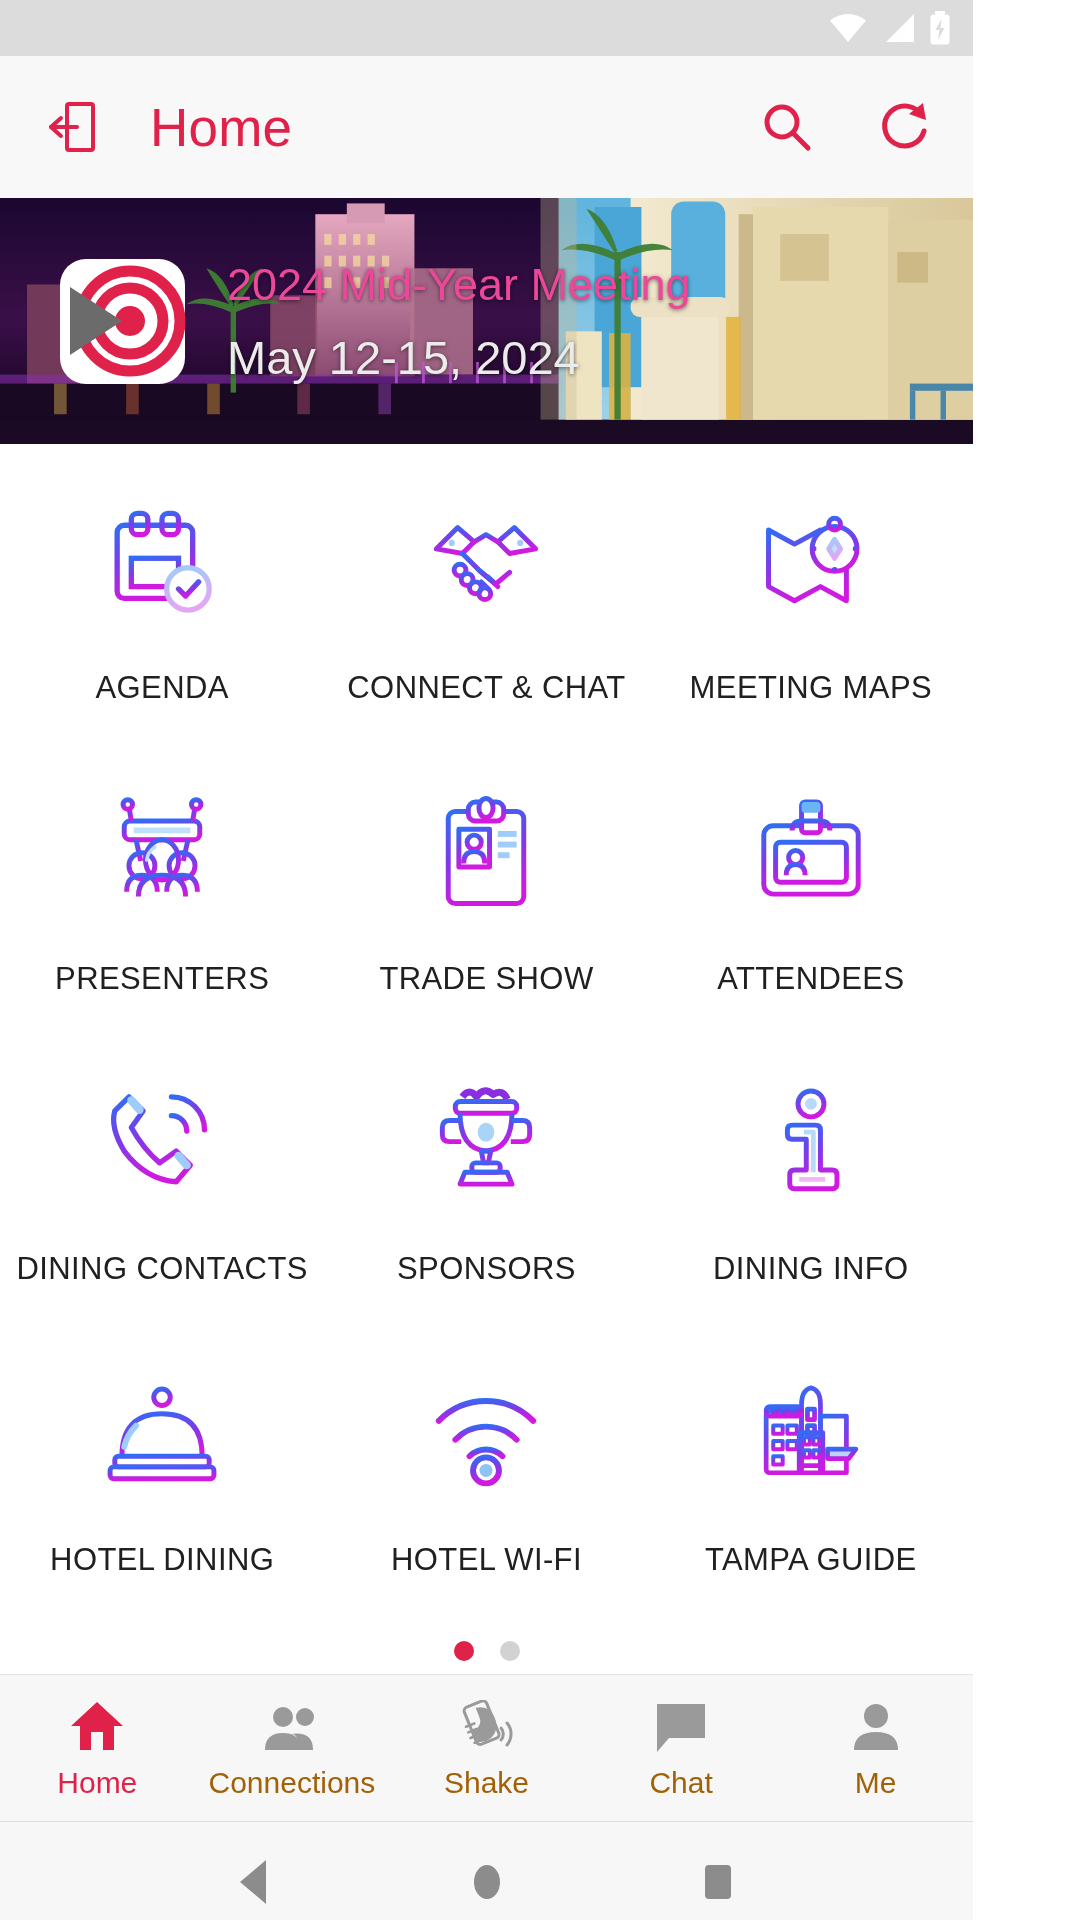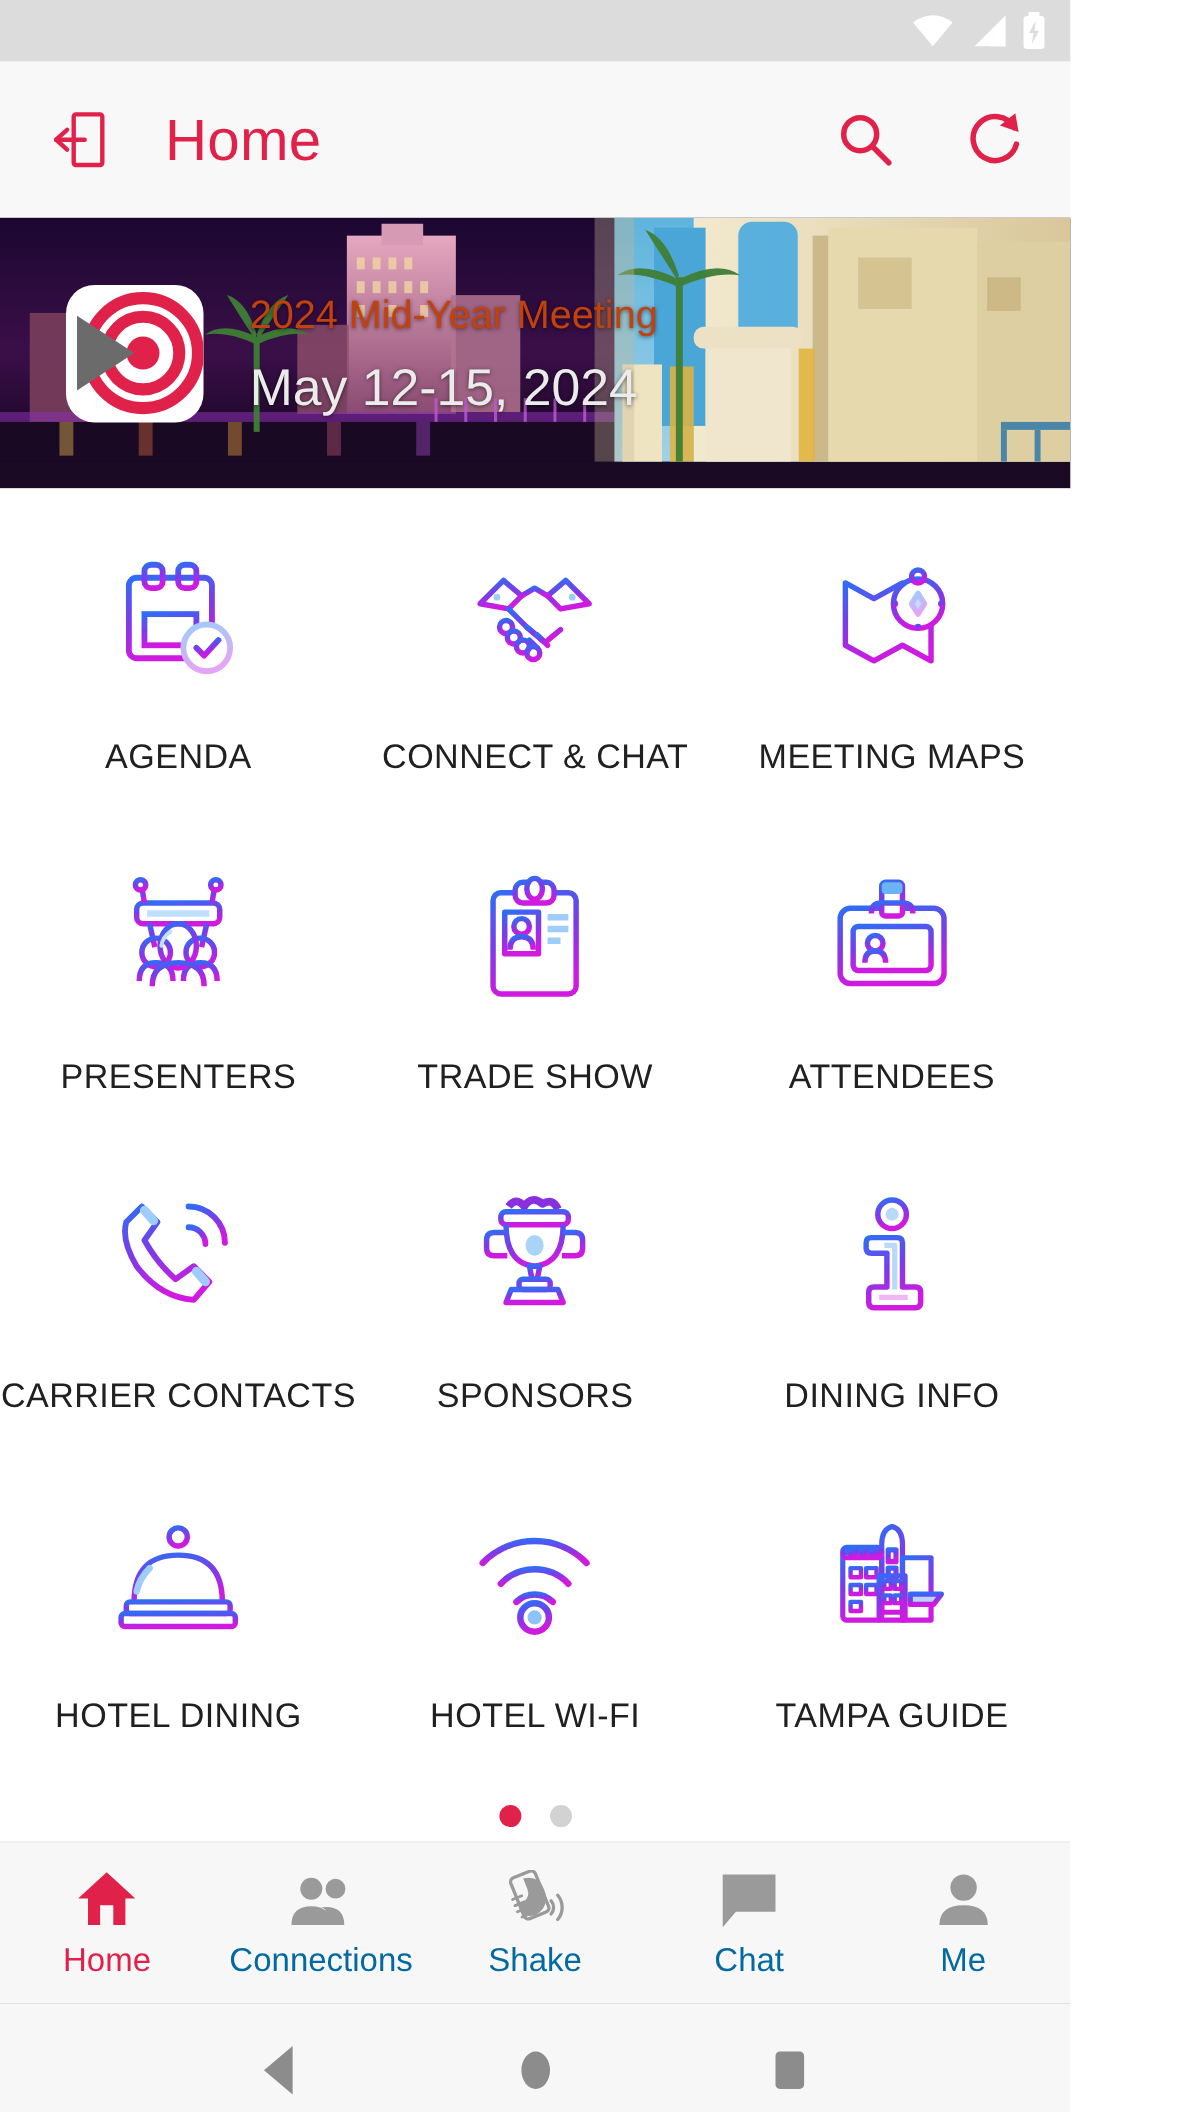--- a/index.html
+++ b/index.html
@@ -43,21 +43,21 @@
     position: absolute; inset: 0; display: flex; align-items: center;
     padding-left: 60px; z-index: 4;
   }
   .banner-logo {
     width: 125px; height: 125px; background: #ffffff; border-radius: 26px;
     flex: 0 0 125px; position: relative; overflow: hidden;
     display: flex; align-items: center; justify-content: center;
   }
   .banner-text { margin-left: 42px; }
   .banner-title {
-    color: #c2410c; font-size: 36px; font-weight: 400; line-height: 1.25;
+    color: #ec4899; font-size: 45px; font-weight: 400; line-height: 1.25;
     text-shadow: 0 1px 4px rgba(0,0,0,.55);
   }
   .banner-sub {
     color: #ebebeb; font-size: 47px; font-weight: 400; margin-top: 16px;
     text-shadow: 0 1px 4px rgba(0,0,0,.55);
   }
 
   
   .grid-wrap { flex: 1 1 auto; background: #ffffff; position: relative; }
   .grid {
@@ -84,21 +84,21 @@
   .tabbar {
     flex: 0 0 148px; height: 148px; background: #f7f7f7;
     border-top: 1px solid #e3e3e3; border-bottom: 1px solid #dedede;
     display: flex; align-items: stretch;
   }
   .tab {
     flex: 1 1 0; display: flex; flex-direction: column;
     align-items: center; justify-content: center; gap: 14px;
   }
   .tab-icon { height: 56px; display: flex; align-items: flex-end; justify-content: center; }
-  .tab-label { font-size: 30px; color: #0369a1; }
+  .tab-label { font-size: 30px; color: #a16207; }
   .tab.active .tab-label { color: #e0224a; }
 
   
   .navbar {
     flex: 0 0 120px; height: 120px; background: #f7f7f7;
     display: flex; align-items: center; justify-content: space-around;
     padding: 0 140px;
   }
   .nav-btn { width: 80px; height: 80px; display: flex; align-items: center; justify-content: center; }
 </style>
@@ -411,21 +411,21 @@
       <div class="tile">
         <div class="tile-icon">
           <svg viewBox="0 0 100 100" fill="none" stroke="url(#ig)" stroke-width="4.5" stroke-linejoin="round" stroke-linecap="round">
             <path d="M22 10 L34 22 L24 36 Q34 54 48 66 L62 56 L74 68 L62 82 Q36 80 18 56 Q6 36 10 22 Z"></path>
             <line x1="24" y1="13" x2="31" y2="21" stroke="#9ecdfb" stroke-width="7"></line>
             <line x1="64" y1="60" x2="71" y2="68" stroke="#9ecdfb" stroke-width="7"></line>
             <path d="M58 10 a28 28 0 0 1 28 28" stroke-width="4.5"></path>
             <path d="M58 26 a13 13 0 0 1 13 13" stroke-width="4.5"></path>
           </svg>
         </div>
-        <div class="tile-label">CARRIER CONTACTS</div>
+        <div class="tile-label">DINING CONTACTS</div>
       </div>
 
       <div class="tile">
         <div class="tile-icon">
           <svg viewBox="0 0 100 100" fill="none" stroke="url(#ig)" stroke-width="4.2" stroke-linejoin="round">
             <path d="M30 10 q6 -8 12 0 q6 -9 14 -2 q8 -5 12 4" stroke="#8a2fe0" stroke-width="6"></path>
             <rect x="24" y="14" width="52" height="10" rx="4"></rect>
             <path d="M28 24 q0 30 22 32 q22 -2 22 -32"></path>
             <path d="M28 30 h-9 q-6 0 -6 6 v6 q0 6 6 6 h10"></path>
             <path d="M72 30 h9 q6 0 6 6 v6 q0 6 -6 6 h-10"></path>

